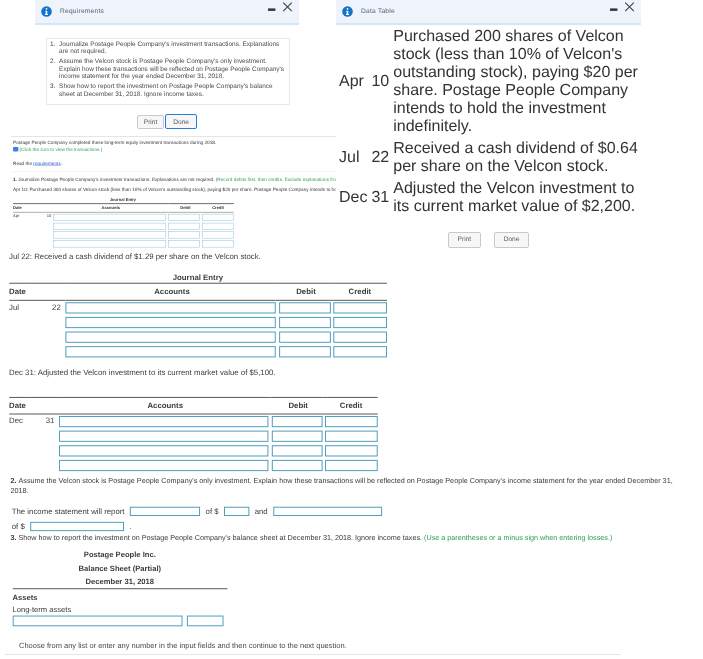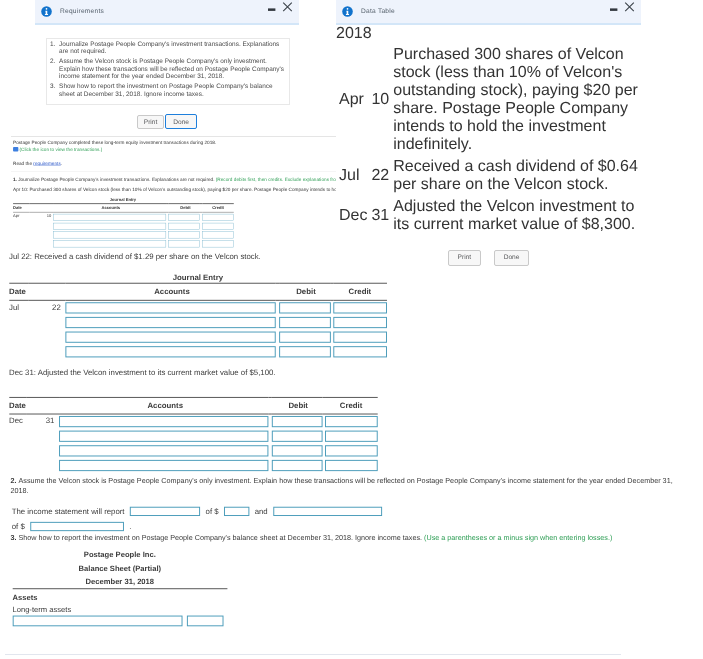--- a/index.html
+++ b/index.html
@@ -392,20 +392,21 @@
       <div class="bs-line bs-date">December 31, 2018</div>
       <div class="bs-assets">Assets</div>
       <div class="bs-lt">Long-term assets</div>
       <div class="bs-inputs">
         <span class="inp ib bsw1"></span><span class="inp ib bsw2"></span>
       </div>
     </div>
   </div>
 
   <div class="hline" style="position:absolute;left:5px;top:654px;width:616px;background:#e2e6ee;"></div>
+  <div id="footer">Choose from any list or enter any number in the input fields and then continue to the next question.</div>
 
   <div class="dlg" id="dlg-req">
     <div class="dlg-hd">
       <span class="info-ic">
         <svg viewBox="0 0 24 24" width="11" height="11">
             <circle cx="12" cy="12" r="11.5" fill="#1273cc"></circle>
             <circle cx="12" cy="6.2" r="1.9" fill="#fff"></circle>
             <path d="M9.6 10.2h4.1v7.2h1.7v2.1H8.5v-2.1h1.6v-5.1H9.6z" fill="#fff"></path>
           </svg>
       </span>
@@ -456,37 +457,36 @@
           </span>
         <span class="wbtn closb">
             <svg viewBox="0 0 16 16" width="16" height="16" style="overflow:visible">
               <path d="M3.2 -1.3 L11.8 7.1 M11.8 -1.3 L3.2 7.1" stroke="#3b4249" stroke-width="1.1" fill="none"></path>
             </svg>
           </span>
       </span>
     </div>
     <div class="dlg-body">
       <div class="dt-box">
-        <div class="dt-year">2018</div>
         <table class="dt">
           <tbody>
               <tr>
             <td class="dt-m">Apr</td>
             <td class="dt-d">10</td>
-            <td class="dt-t">Purchased 300 shares of Velcon stock (less than 10% of Velcon's outstanding stock), paying $20 per share. Postage People Company intends to hold the investment indefinitely.</td>
+            <td class="dt-t">Purchased 200 shares of Velcon stock (less than 10% of Velcon's outstanding stock), paying $20 per share. Postage People Company intends to hold the investment indefinitely.</td>
           </tr>
           <tr>
             <td class="dt-m">Jul</td>
             <td class="dt-d">22</td>
             <td class="dt-t">Received a cash dividend of $0.64 per share on the Velcon stock.</td>
           </tr>
           <tr>
             <td class="dt-m">Dec</td>
             <td class="dt-d">31</td>
-            <td class="dt-t">Adjusted the Velcon investment to its current market value of $8,300.</td>
+            <td class="dt-t">Adjusted the Velcon investment to its current market value of $2,200.</td>
           </tr>
         </tbody>
           </table>
       </div>
       <div class="dlg-foot">
         <span class="btn">Print</span>
         <span class="btn">Done</span>
       </div>
     </div>
   </div>

